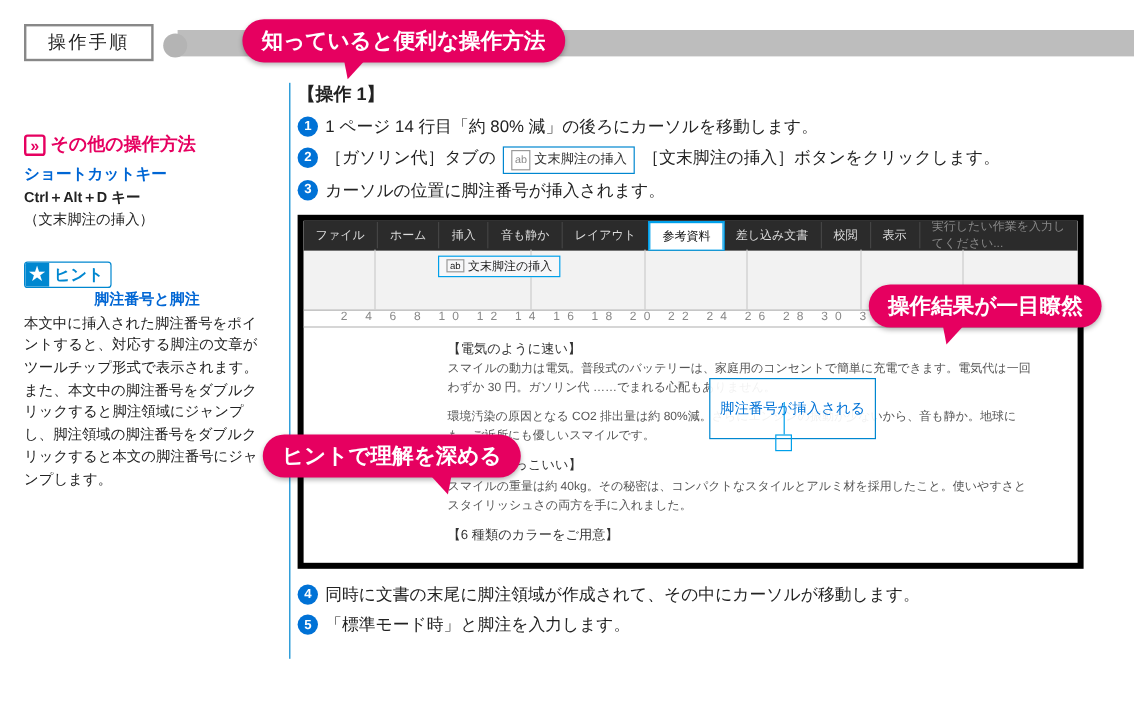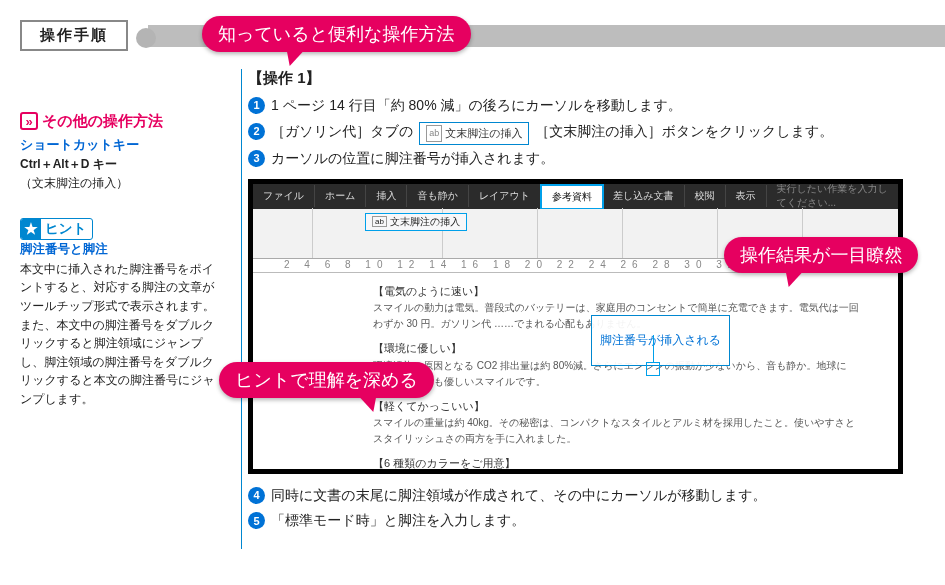--- a/index.html
+++ b/index.html
@@ -1,43 +1,43 @@
 <!DOCTYPE html>
 <html><head>
 <meta charset="utf-8">
 <style>
   * { margin:0; padding:0; box-sizing:border-box; }
   html,body { font-family:"Hiragino Sans","Yu Gothic","Meiryo",sans-serif; font-size:12px; background:#fff; color:#222; width:945px; }
   .root { position:relative; width:945px; height:585px; overflow:hidden; }
   
   .heading-row { position:relative; display:flex; align-items:center; margin:20px 0 18px 20px; }
-  .heading-box { border:2px solid #888; padding:4px 18px; font-size:15px; font-weight:700; letter-spacing:2px; background:#fff; z-index:2; }
+  .heading-box { border:2px solid #888; padding:4px 18px; font-size:15px; font-weight:400; letter-spacing:2px; background:#fff; z-index:2; }
   .heading-bullet { width:20px; height:20px; border-radius:50%; background:#b4b4b4; margin-left:8px; z-index:3; position:relative; top:2px;}
   .heading-bar { flex:1; height:22px; background:#bdbdbd; margin-left:-8px; z-index:1; }
   
-  .callout { position:absolute; background:#e60060; color:#fff; font-size:18px; font-weight:400; padding:6px 16px; border-radius:18px; box-shadow:0 2px 4px rgba(0,0,0,.3); white-space:nowrap; z-index:20; }
+  .callout { position:absolute; background:#e60060; color:#fff; font-size:18px; font-weight:700; padding:6px 16px; border-radius:18px; box-shadow:0 2px 4px rgba(0,0,0,.3); white-space:nowrap; z-index:20; }
   .callout::after { content:""; position:absolute; width:0; height:0; }
   .callout.pt-bl::after {  border-top:18px solid #e60060; border-left:10px solid transparent; border-right:10px solid transparent; bottom:-14px; left:30%; transform:skewX(-20deg);}  
   .callout.pt-br::after { border-top:18px solid #e60060; border-left:10px solid transparent; border-right:10px solid transparent; bottom:-14px; right:25%; transform:skewX(20deg);}  
   
   .columns { display:flex; }
   .sidebar { width:235px; padding:0 10px 0 20px; }
   .divider { width:0; border-left:1px solid #0087d0; margin:0 6px; height:480px; }
   .content { flex:1; padding-right:20px; position:relative;}
   
   .side-block { margin-bottom:25px; font-size:12px; line-height:1.55;}
   .side-label { display:inline-flex; align-items:center; color:#e60060; font-weight:700; font-size:15px; margin-bottom:2px; }
   .side-label .chev { display:inline-block; width:18px; height:18px; border:2px solid #e60060; border-radius:3px; margin-right:4px; position:relative;}
   .side-label .chev::after{content:"»"; position:absolute; inset:0; color:#e60060; text-align:center; line-height:15px; font-size:13px;}
   .side-sub1 { color:#0066d4; font-weight:700; font-size:13px; }
   .side-sub2 { font-weight:700; }
   .side-sub-note{ font-size:12px;}
   .hint-label{ display:inline-flex; align-items:center; border:1.5px solid #0087d0; border-radius:3px; padding:0 6px 0 0; overflow:hidden; font-size:13.5px; color:#0087d0; font-weight:700;}
   .hint-star{ display:inline-flex; width:20px; height:20px; background:#0087d0; color:#fff; align-items:center; justify-content:center; margin-right:4px; font-size:15px;}
-  .side-subblue{ color:#0066d4; font-weight:700; font-size:12.5px;}
+  .side-subblue{ color:#0066d4; font-weight:700; font-size:12.5px;text-align:center;}
   
   .op-title { font-weight:700; font-size:15px; margin-bottom:6px; }
   .step { display:flex; align-items:flex-start; font-size:14px; line-height:1.7; margin-bottom:2px;}
   .num { display:inline-flex; width:17px; height:17px; border-radius:50%; background:#0072d6; color:#fff; align-items:center; justify-content:center; font-size:11px; font-weight:700; margin-right:6px; margin-top:3px; flex-shrink:0;}
   .inline-btn{ display:inline-flex; align-items:center; border:1px solid #0087d0; padding:1px 6px; font-size:11px; color:#333; margin:0 2px;}
   .inline-btn::before{content:"ab"; border:1px solid #999; font-size:9px; padding:0 2px; margin-right:3px; color:#888;}
   
   .shot { width:655px; height:295px; border:5px solid #000000; background:#fff; margin:8px 0 10px 0; position:relative; overflow:hidden; font-size:10px;}
   .ribbon-top{height:25px; background:#2b2b2b; display:flex; color:#ddd; font-size:10px; align-items:center;}
   .tab{padding:4px 10px; border-right:1px solid #444;}
@@ -134,21 +134,20 @@
           <div class="rgroup" style="width:95px;"></div>
           <div class="rgroup" style="width:85px;"></div>
           <div class="rgroup" style="width:95px;"></div>
           <div class="rgroup" style="width:85px;"></div>
         </div>
         <div class="hl-btn">文末脚注の挿入</div>
         <div class="ruler">2 4 6 8 10 12 14 16 18 20 22 24 26 28 30 32 34 36 38 40</div>
         <div class="doc-area">
           <div class="doc-h">【電気のように速い】</div>
           <div class="doc-p">スマイルの動力は電気。普段式のバッテリーは、家庭用のコンセントで簡単に充電できます。電気代は一回わずか 30 円。ガソリン代 ……でまれる心配もありません。</div>
-          <div class="doc-h">【環境に優しい】</div>
           <div class="doc-p">環境汚染の原因となる CO2 排出量は約 80%減。さらにエンジンの振動が少ないから、音も静か。地球にも、ご近所にも優しいスマイルです。</div>
           <div class="doc-h">【軽くてかっこいい】</div>
           <div class="doc-p">スマイルの重量は約 40kg。その秘密は、コンパクトなスタイルとアルミ材を採用したこと。使いやすさとスタイリッシュさの両方を手に入れました。</div>
           <div class="doc-h">【6 種類のカラーをご用意】</div>
         </div>
 
         <div class="annot-box" style="left:338px; top:131px;">脚注番号が挿入される</div>
         <div class="conn" style="left:400px; top:151px; height:27px;"></div>
         <div class="mark" style="left:393px; top:178px;"></div>
       </div>

